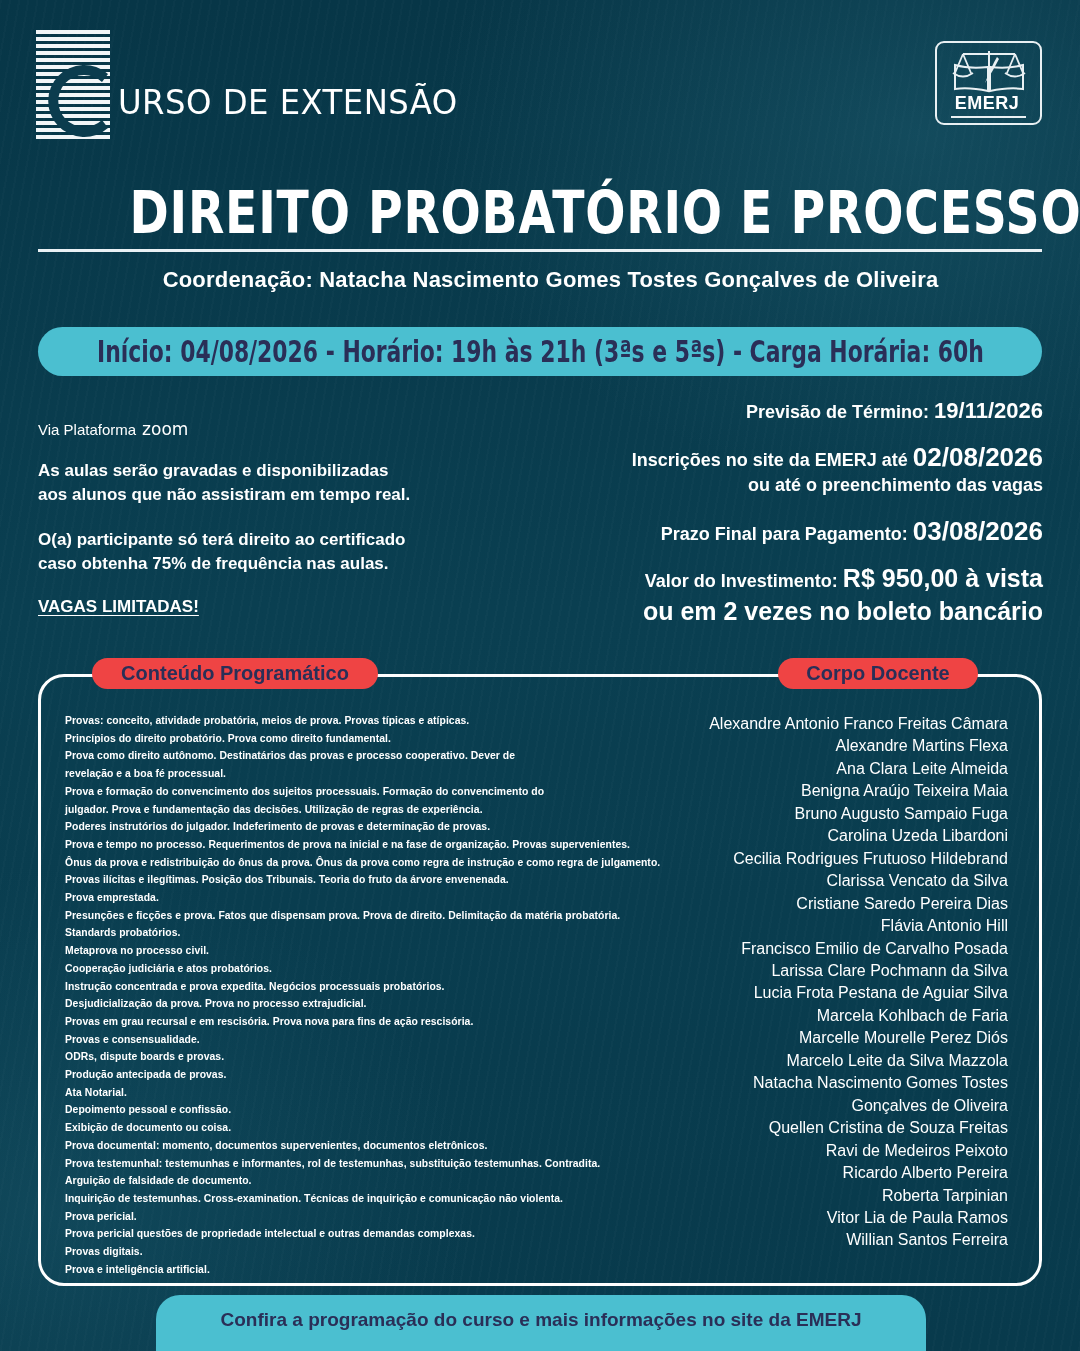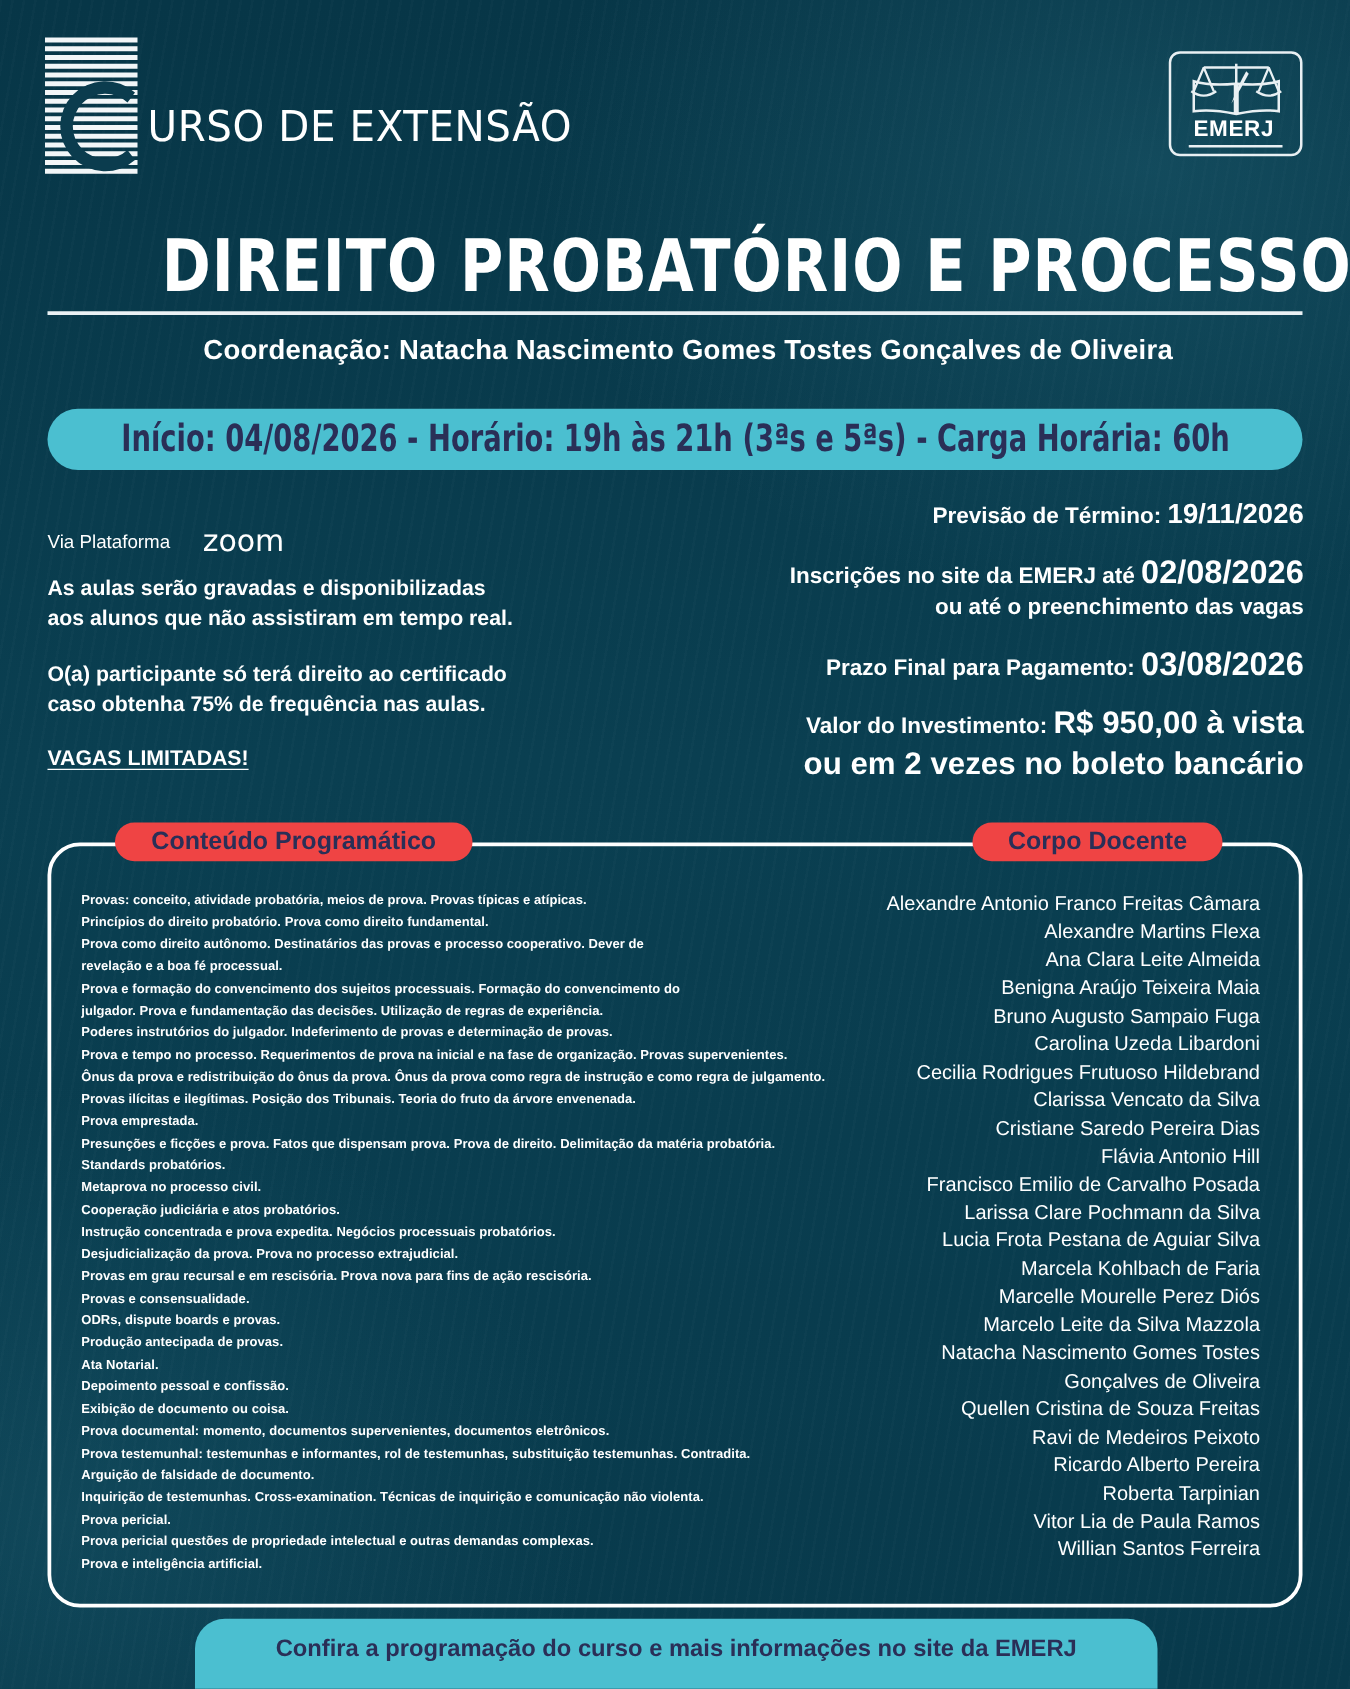--- a/index.html
+++ b/index.html
@@ -51,22 +51,22 @@
     left: 38px; top: 327px; width: 1004px; height: 49px; border-radius: 25px;
     background: #4bbfd0; display: flex; align-items: center; justify-content: center;
     overflow: hidden;
   }
   .info-pill span {
     color: #2a2f57; font-size: 30px; font-weight: bold; white-space: nowrap;
     font-family: "DejaVu Sans", sans-serif; transform: scaleX(0.73); display: inline-block;
   }
 
   
-  .via { left: 38px; top: 419px; font-size: 15px; display: flex; align-items: center; gap: 26px; }
-  .zoom-word { font-size: 24px; letter-spacing: 0px; font-family: "DejaVu Sans", sans-serif; font-weight: normal; }
+  .via { left: 38px; top: 419px; font-size: 15px; display: flex; align-items: center; gap: 6px; }
+  .zoom-word { font-size: 17px; letter-spacing: 0px; font-family: "DejaVu Sans", sans-serif; font-weight: normal; }
   .left-para { left: 38px; font-size: 17px; font-weight: bold; line-height: 24px; }
   .p1 { top: 459px; }
   .p2 { top: 528px; }
   .vagas { left: 38px; top: 597px; font-size: 17px; font-weight: bold; text-decoration: underline; text-underline-offset: 3px; }
 
   
   .right-col { right: 37px; text-align: right; font-weight: bold; }
   .r-term { top: 398px; font-size: 18px; }
   .r-term .big { font-size: 22px; }
   .r-insc { top: 442px; font-size: 18px; }
@@ -215,20 +215,21 @@
   <li>Produção antecipada de provas.</li>
   <li>Ata Notarial.</li>
   <li>Depoimento pessoal e confissão.</li>
   <li>Exibição de documento ou coisa.</li>
   <li>Prova documental: momento, documentos supervenientes, documentos eletrônicos.</li>
   <li>Prova testemunhal: testemunhas e informantes, rol de testemunhas, substituição testemunhas. Contradita.</li>
   <li>Arguição de falsidade de documento.</li>
   <li>Inquirição de testemunhas. Cross-examination. Técnicas de inquirição e comunicação não violenta.</li>
   <li>Prova pericial.</li>
   <li>Prova pericial questões de propriedade intelectual e outras demandas complexas.</li>
+  <li>Provas digitais.</li>
   <li>Prova e inteligência artificial.</li>
 </ul>
 
 <ul class="abs faculty-list">
   <li>Alexandre Antonio Franco Freitas Câmara</li>
   <li>Alexandre Martins Flexa</li>
   <li>Ana Clara Leite Almeida</li>
   <li>Benigna Araújo Teixeira Maia</li>
   <li>Bruno Augusto Sampaio Fuga</li>
   <li>Carolina Uzeda Libardoni</li>

